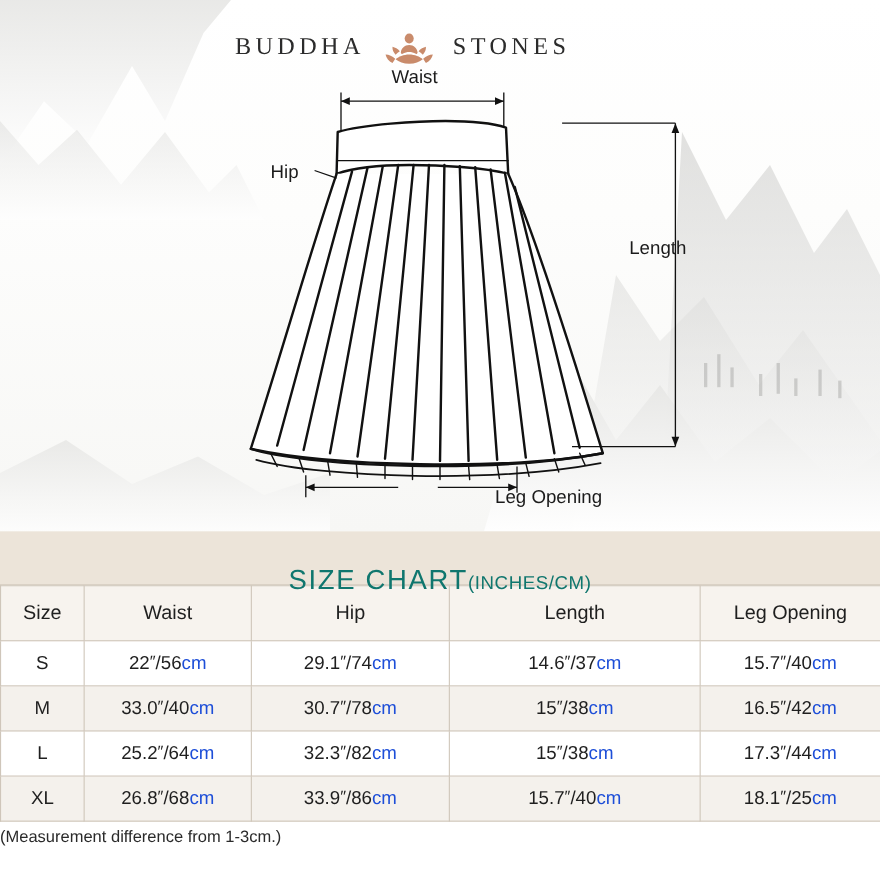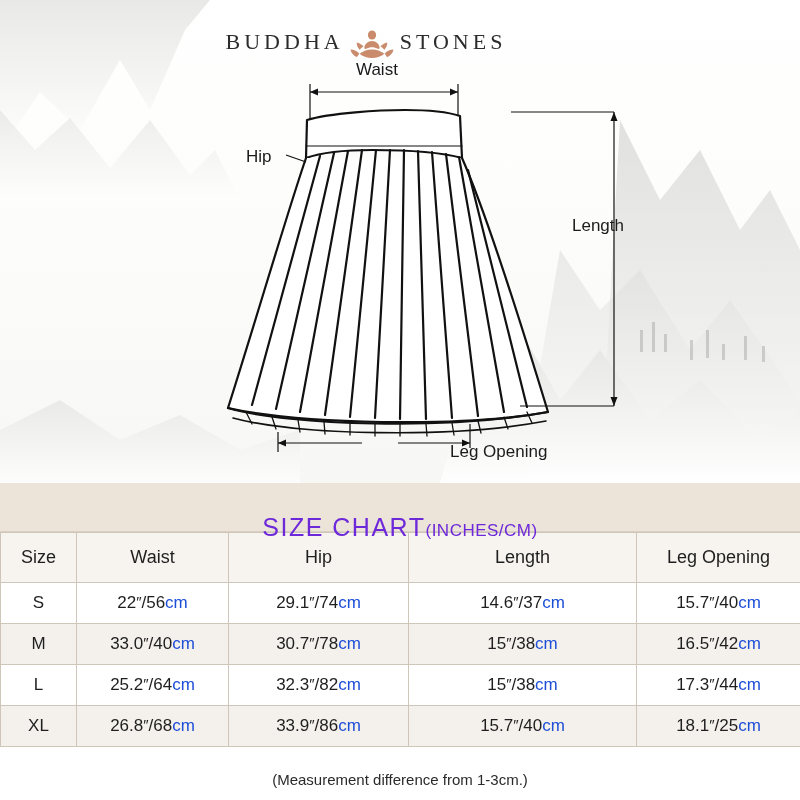--- a/index.html
+++ b/index.html
@@ -36,21 +36,21 @@
 
   
   .brand {
     position: absolute;
     top: 22px;
     left: 0;
     width: 732px;
     display: flex;
     align-items: center;
     justify-content: center;
-    gap: 2px;
+    gap: 14px;
     z-index: 5;
   }
   .brand-word {
     font-size: 22px;
     letter-spacing: 4px;
     color: #2b2b2b;
     font-family: "Liberation Serif", serif;
     font-weight: 400;
   }
   .brand-logo {
@@ -93,21 +93,21 @@
   .chart-title-bar {
     height: 48px;
     background: #ece4d9;
     display: flex;
     align-items: center;
     justify-content: center;
     border-bottom: 1px solid #d9cfc2;
   }
   .chart-title {
     font-size: 25px;
-    color: #6d28d9;
+    color: #0f766e;
     letter-spacing: 1.5px;
     font-family: "Liberation Sans", sans-serif;
     margin-top: 40px;
   }
   .chart-title .unit {
     font-size: 17px;
     letter-spacing: 0.5px;
   }
 
   table.size-table {
@@ -133,24 +133,23 @@
     font-size: 17px;
     color: #1f1f1f;
   }
   tr.row-odd td { background: #ffffff; }
   tr.row-even td { background: #f4f1ec; }
   td.size-cell { font-size: 17px; }
   .in-mark { font-size: 15px; vertical-align: top; }
   .cm-unit { color: #1d4ed8; }
 
   .footnote {
-    text-align: center;
     font-size: 15px;
     color: #2a2a2a;
-    padding-top: 24px;
+    padding-top: 5px;
     font-family: "Liberation Sans", sans-serif;
   }
 </style>
 </head>
 <body>
 
 <div class="page">
 
   <div class="illustration">
 

